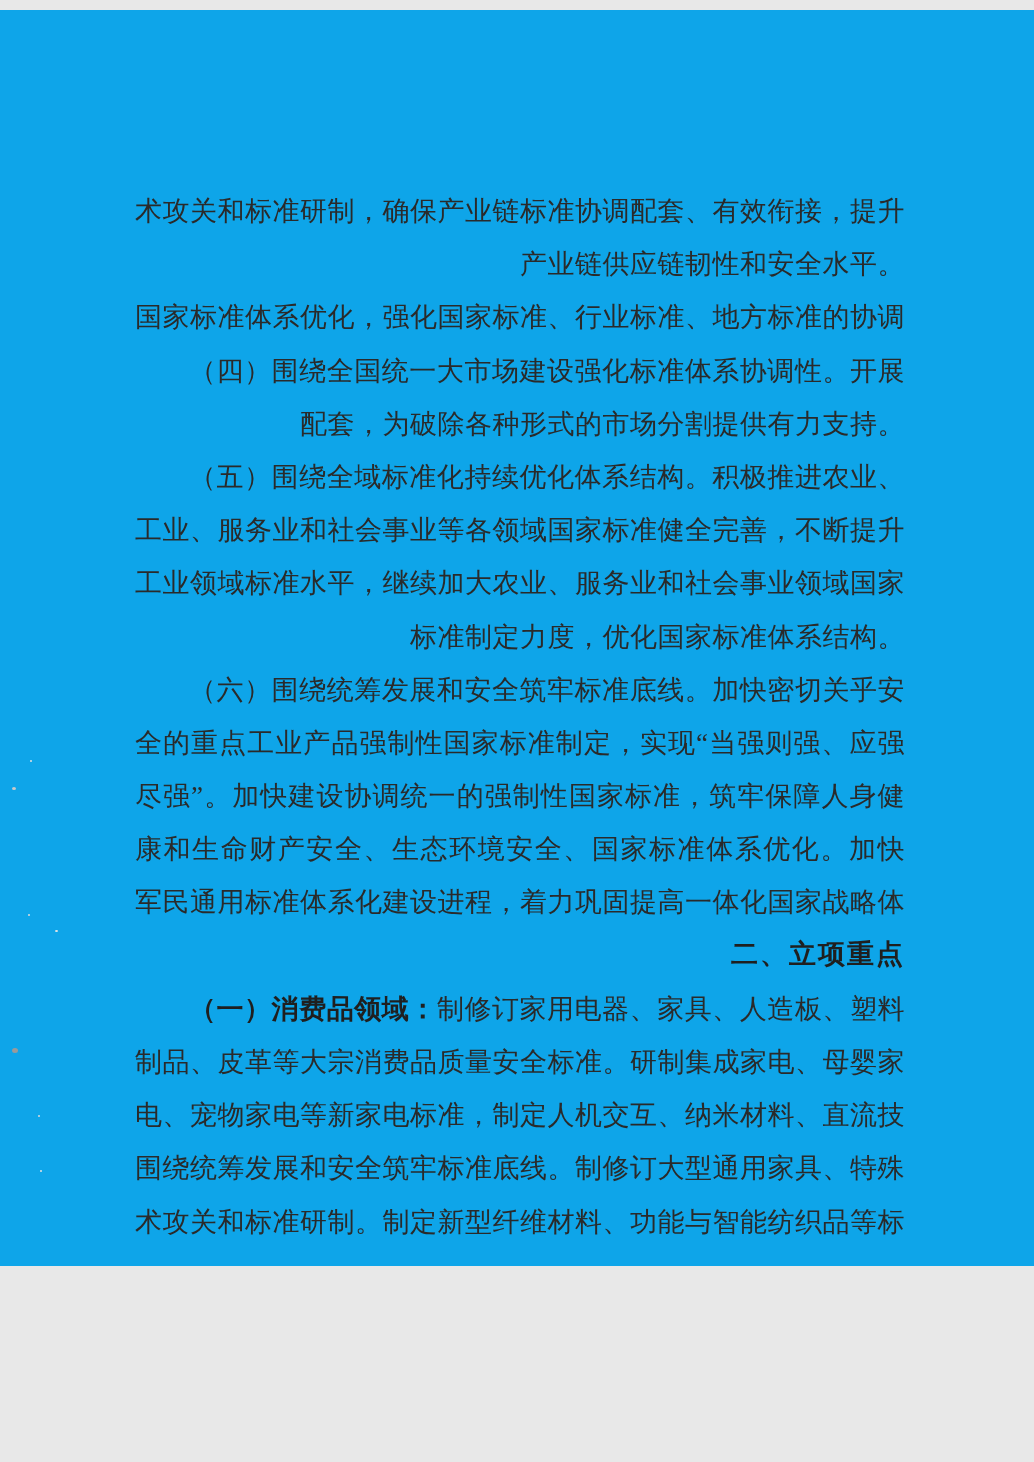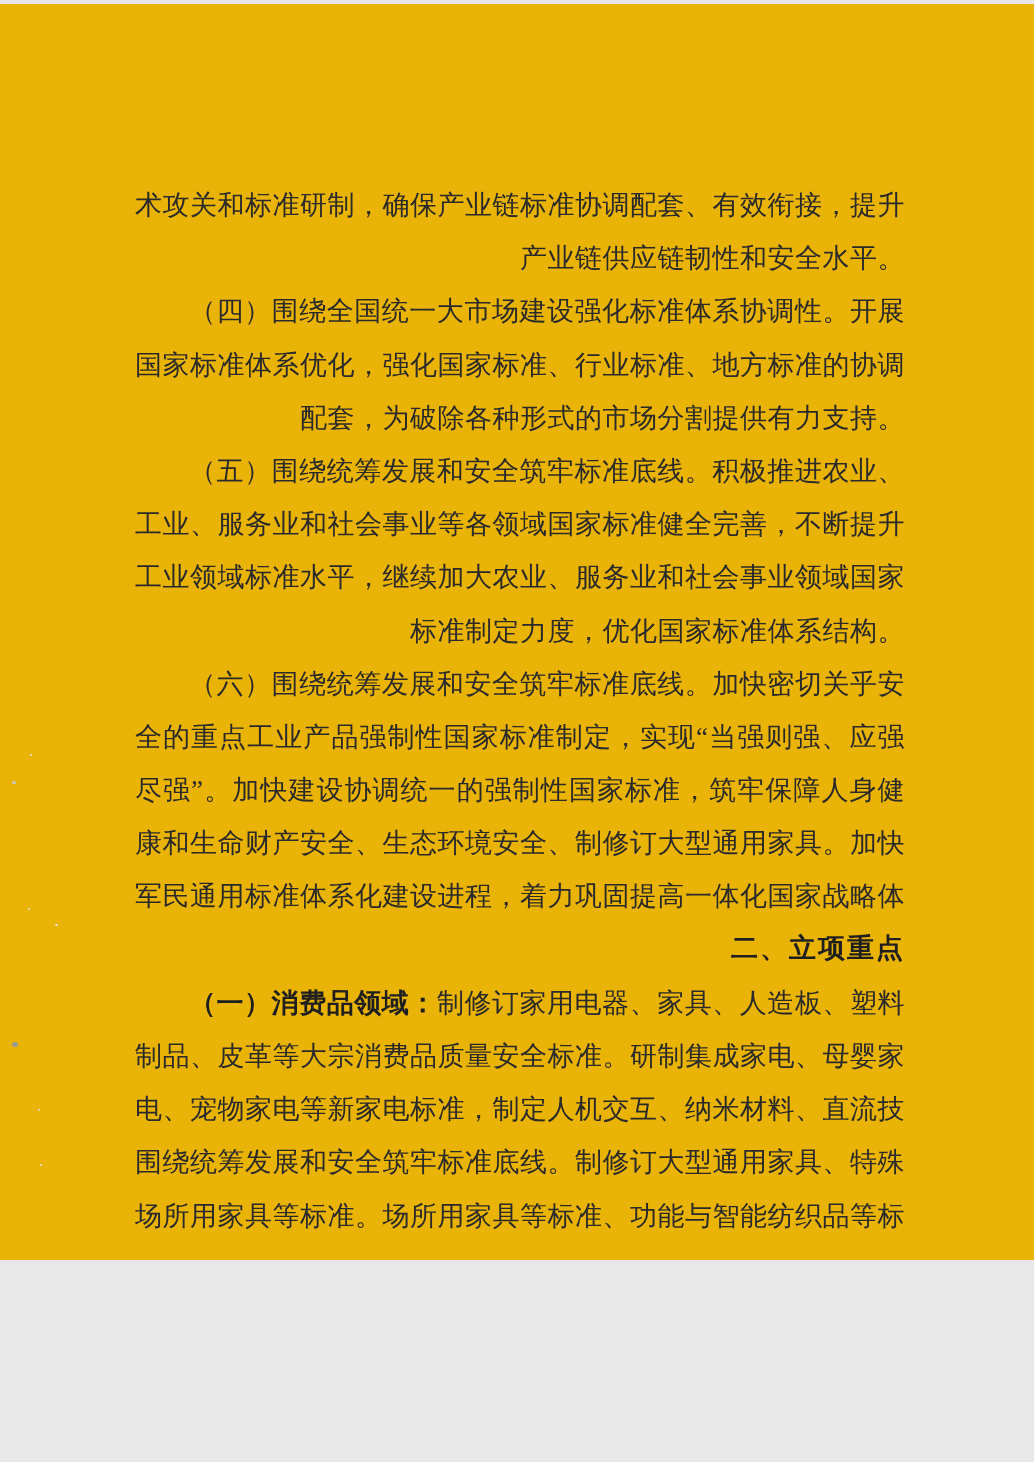--- a/index.html
+++ b/index.html
@@ -4,22 +4,22 @@
 <style>
   html, body {
     margin: 0;
     padding: 0;
     background: #e8e8e8;
   }
   .page {
     position: relative;
     width: 1034px;
     height: 1256px;
-    margin: 4px auto;
-    background: #eab308;
+    margin: 10px auto;
+    background: #0ea5e9;
     overflow: hidden;
     color: #2a2a2a;
     font-family: "Liberation Serif", "DejaVu Serif", serif;
   }
   .text-block {
     position: absolute;
     left: 135px;
     top: 175px;
     width: 770px;
   }
@@ -76,38 +76,38 @@
   .speck.s7 { left: 55px;  top: 920px;  width: 3px; height: 2px; background: #e5e5e5; }
 </style>
 </head>
 <body>
 
 <div class="page">
 
   <div class="text-block">
       <div class="line justify"><span>术攻关和标准研制，确保产业链标准协调配套、有效衔接，提升</span></div>
       <div class="line"><span>产业链供应链韧性和安全水平。</span></div>
+      <div class="line justify"><span>国家标准体系优化，强化国家标准、行业标准、地方标准的协调</span></div>
       <div class="line indent justify"><span>（四）围绕全国统一大市场建设强化标准体系协调性。开展</span></div>
-      <div class="line justify"><span>国家标准体系优化，强化国家标准、行业标准、地方标准的协调</span></div>
       <div class="line"><span>配套，为破除各种形式的市场分割提供有力支持。</span></div>
-      <div class="line indent justify"><span>（五）围绕统筹发展和安全筑牢标准底线。积极推进农业、</span></div>
+      <div class="line indent justify"><span>（五）围绕全域标准化持续优化体系结构。积极推进农业、</span></div>
       <div class="line justify"><span>工业、服务业和社会事业等各领域国家标准健全完善，不断提升</span></div>
       <div class="line justify"><span>工业领域标准水平，继续加大农业、服务业和社会事业领域国家</span></div>
       <div class="line"><span>标准制定力度，优化国家标准体系结构。</span></div>
       <div class="line indent justify"><span>（六）围绕统筹发展和安全筑牢标准底线。加快密切关乎安</span></div>
       <div class="line justify"><span>全的重点工业产品强制性国家标准制定，实现“当强则强、应强</span></div>
       <div class="line justify"><span>尽强”。加快建设协调统一的强制性国家标准，筑牢保障人身健</span></div>
-      <div class="line justify"><span>康和生命财产安全、生态环境安全、制修订大型通用家具。加快</span></div>
+      <div class="line justify"><span>康和生命财产安全、生态环境安全、国家标准体系优化。加快</span></div>
       <div class="line justify"><span>军民通用标准体系化建设进程，着力巩固提高一体化国家战略体</span></div>
       <div class="line indent heading"><span>二、立项重点</span></div>
       <div class="line indent justify"><span class="bold-lead">（一）消费品领域：</span><span>制修订家用电器、家具、人造板、塑料</span></div>
       <div class="line justify"><span>制品、皮革等大宗消费品质量安全标准。研制集成家电、母婴家</span></div>
       <div class="line justify"><span>电、宠物家电等新家电标准，制定人机交互、纳米材料、直流技</span></div>
       <div class="line justify"><span>围绕统筹发展和安全筑牢标准底线。制修订大型通用家具、特殊</span></div>
-      <div class="line justify"><span>场所用家具等标准。场所用家具等标准、功能与智能纺织品等标</span></div>
+      <div class="line justify"><span>术攻关和标准研制。制定新型纤维材料、功能与智能纺织品等标</span></div>
     </div>
 
   <div class="page-number">— 3 —</div>
 
   <div class="speck s1"></div>
   <div class="speck s2"></div>
   <div class="speck s3"></div>
   <div class="speck s4"></div>
   <div class="speck s5"></div>
   <div class="speck s6"></div>

